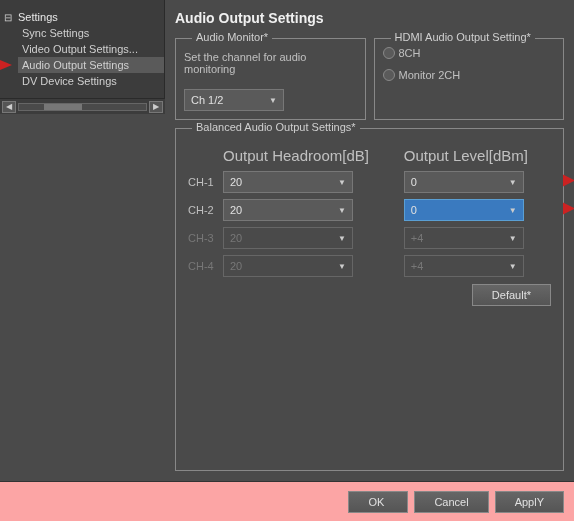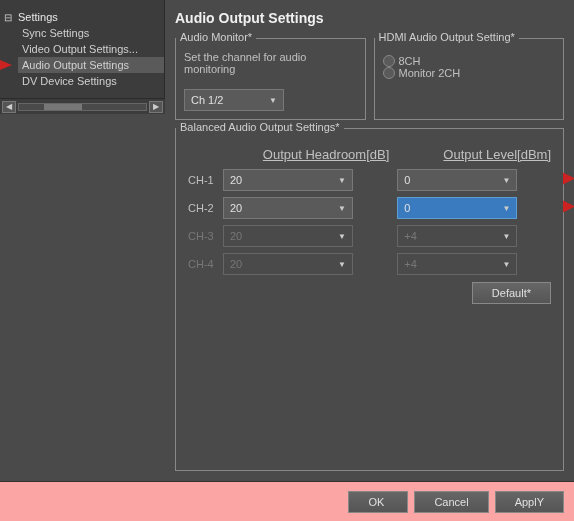--- a/index.html
+++ b/index.html
@@ -104,21 +104,21 @@
     
     .group-box {
       border: 1px solid #888;
       padding: 8px;
       position: relative;
     }
 
     .group-box-legend {
       position: absolute;
       top: -8px;
-      left: 0;
+      left: 16px;
       background: #4a4a4a;
       padding: 0 4px;
       font-size: 11px;
       color: #d0d0d0;
     }
 
     .top-groups {
       display: flex;
       gap: 8px;
     }
@@ -168,22 +168,21 @@
     }
 
     .dropdown-sm {
       width: 100px;
     }
 
     
     .radio-group {
       display: flex;
       flex-direction: column;
-      gap: 0;
-      margin-top: 8px;
+      gap: 10px;
     }
 
     .radio-item {
       display: flex;
       align-items: center;
       gap: 4px;
     }
 
     .radio-circle {
       width: 12px;
@@ -204,26 +203,25 @@
       flex: 1;
     }
 
     .balanced-table {
       width: 100%;
       border-collapse: collapse;
       margin-top: 8px;
     }
 
     .balanced-table th {
-      font-size: 13px;
+      font-size: 15px;
       color: #c0c0c0;
       font-weight: normal;
-      text-align: right;
+      text-align: left;
       padding: 2px 4px 4px;
-      text-decoration: underline;
     }
 
     .balanced-table td {
       padding: 3px 4px;
       vertical-align: middle;
     }
 
     .ch-label {
       font-size: 11px;
       color: #c0c0c0;

